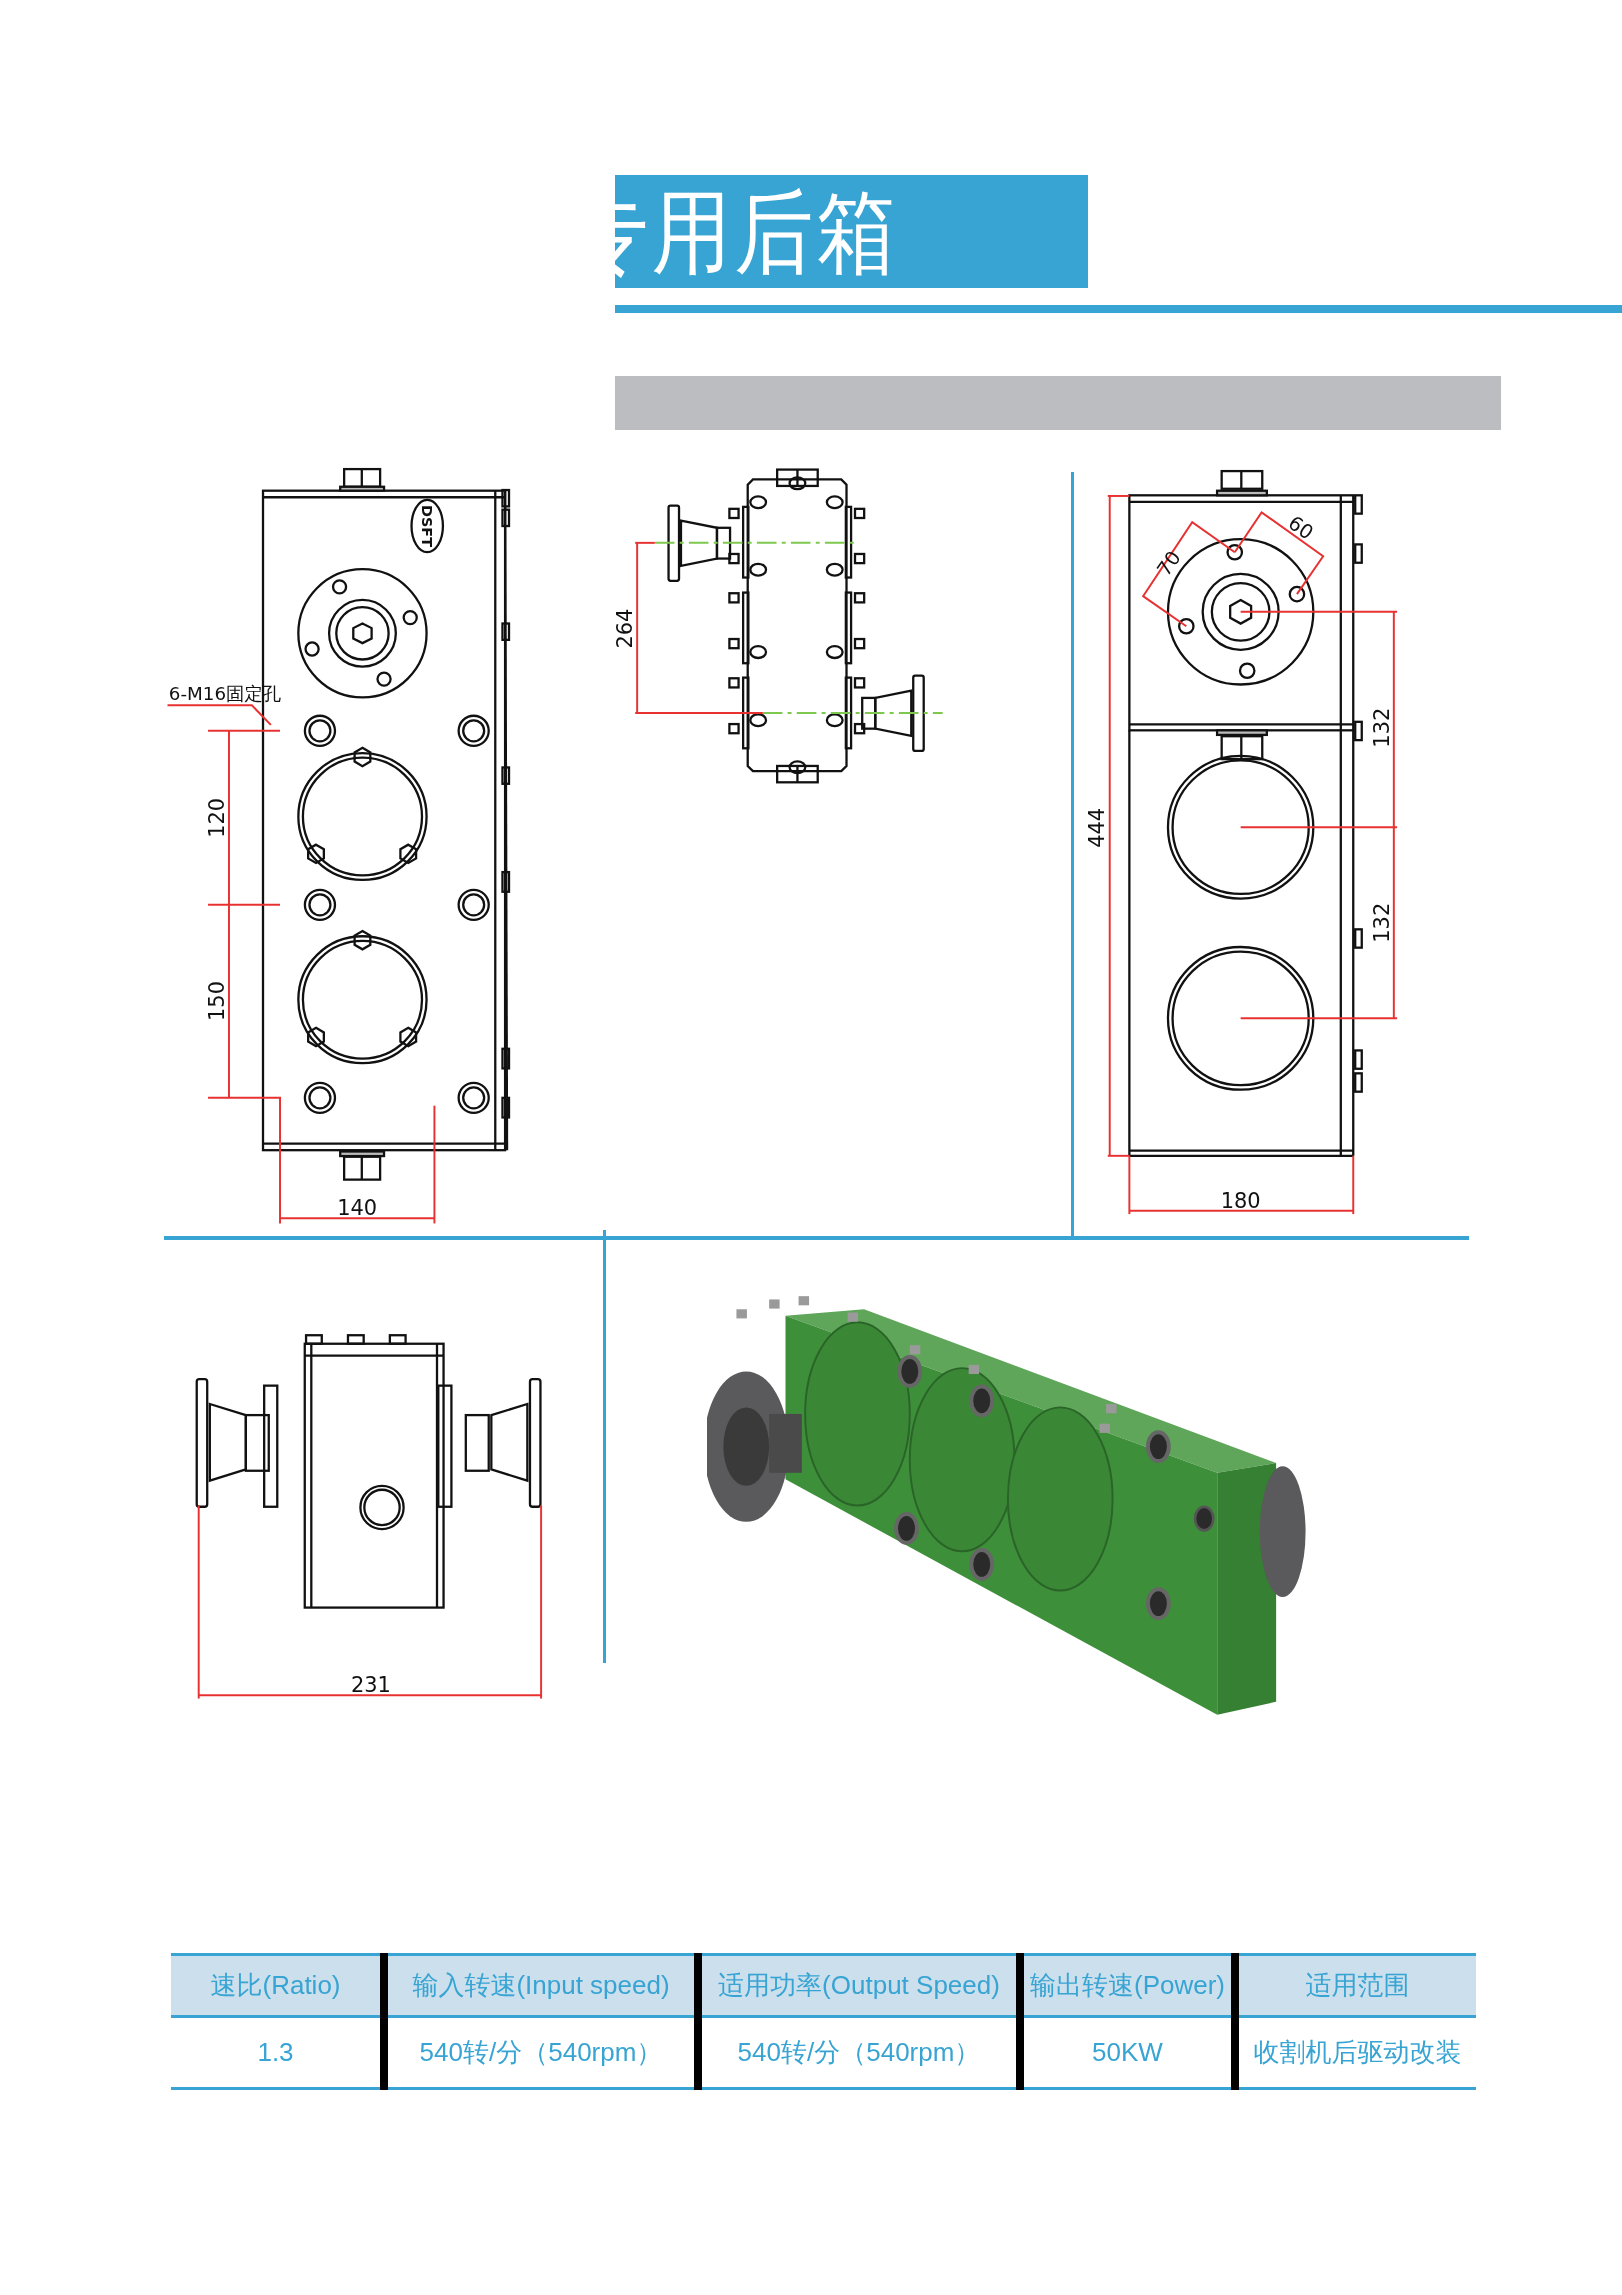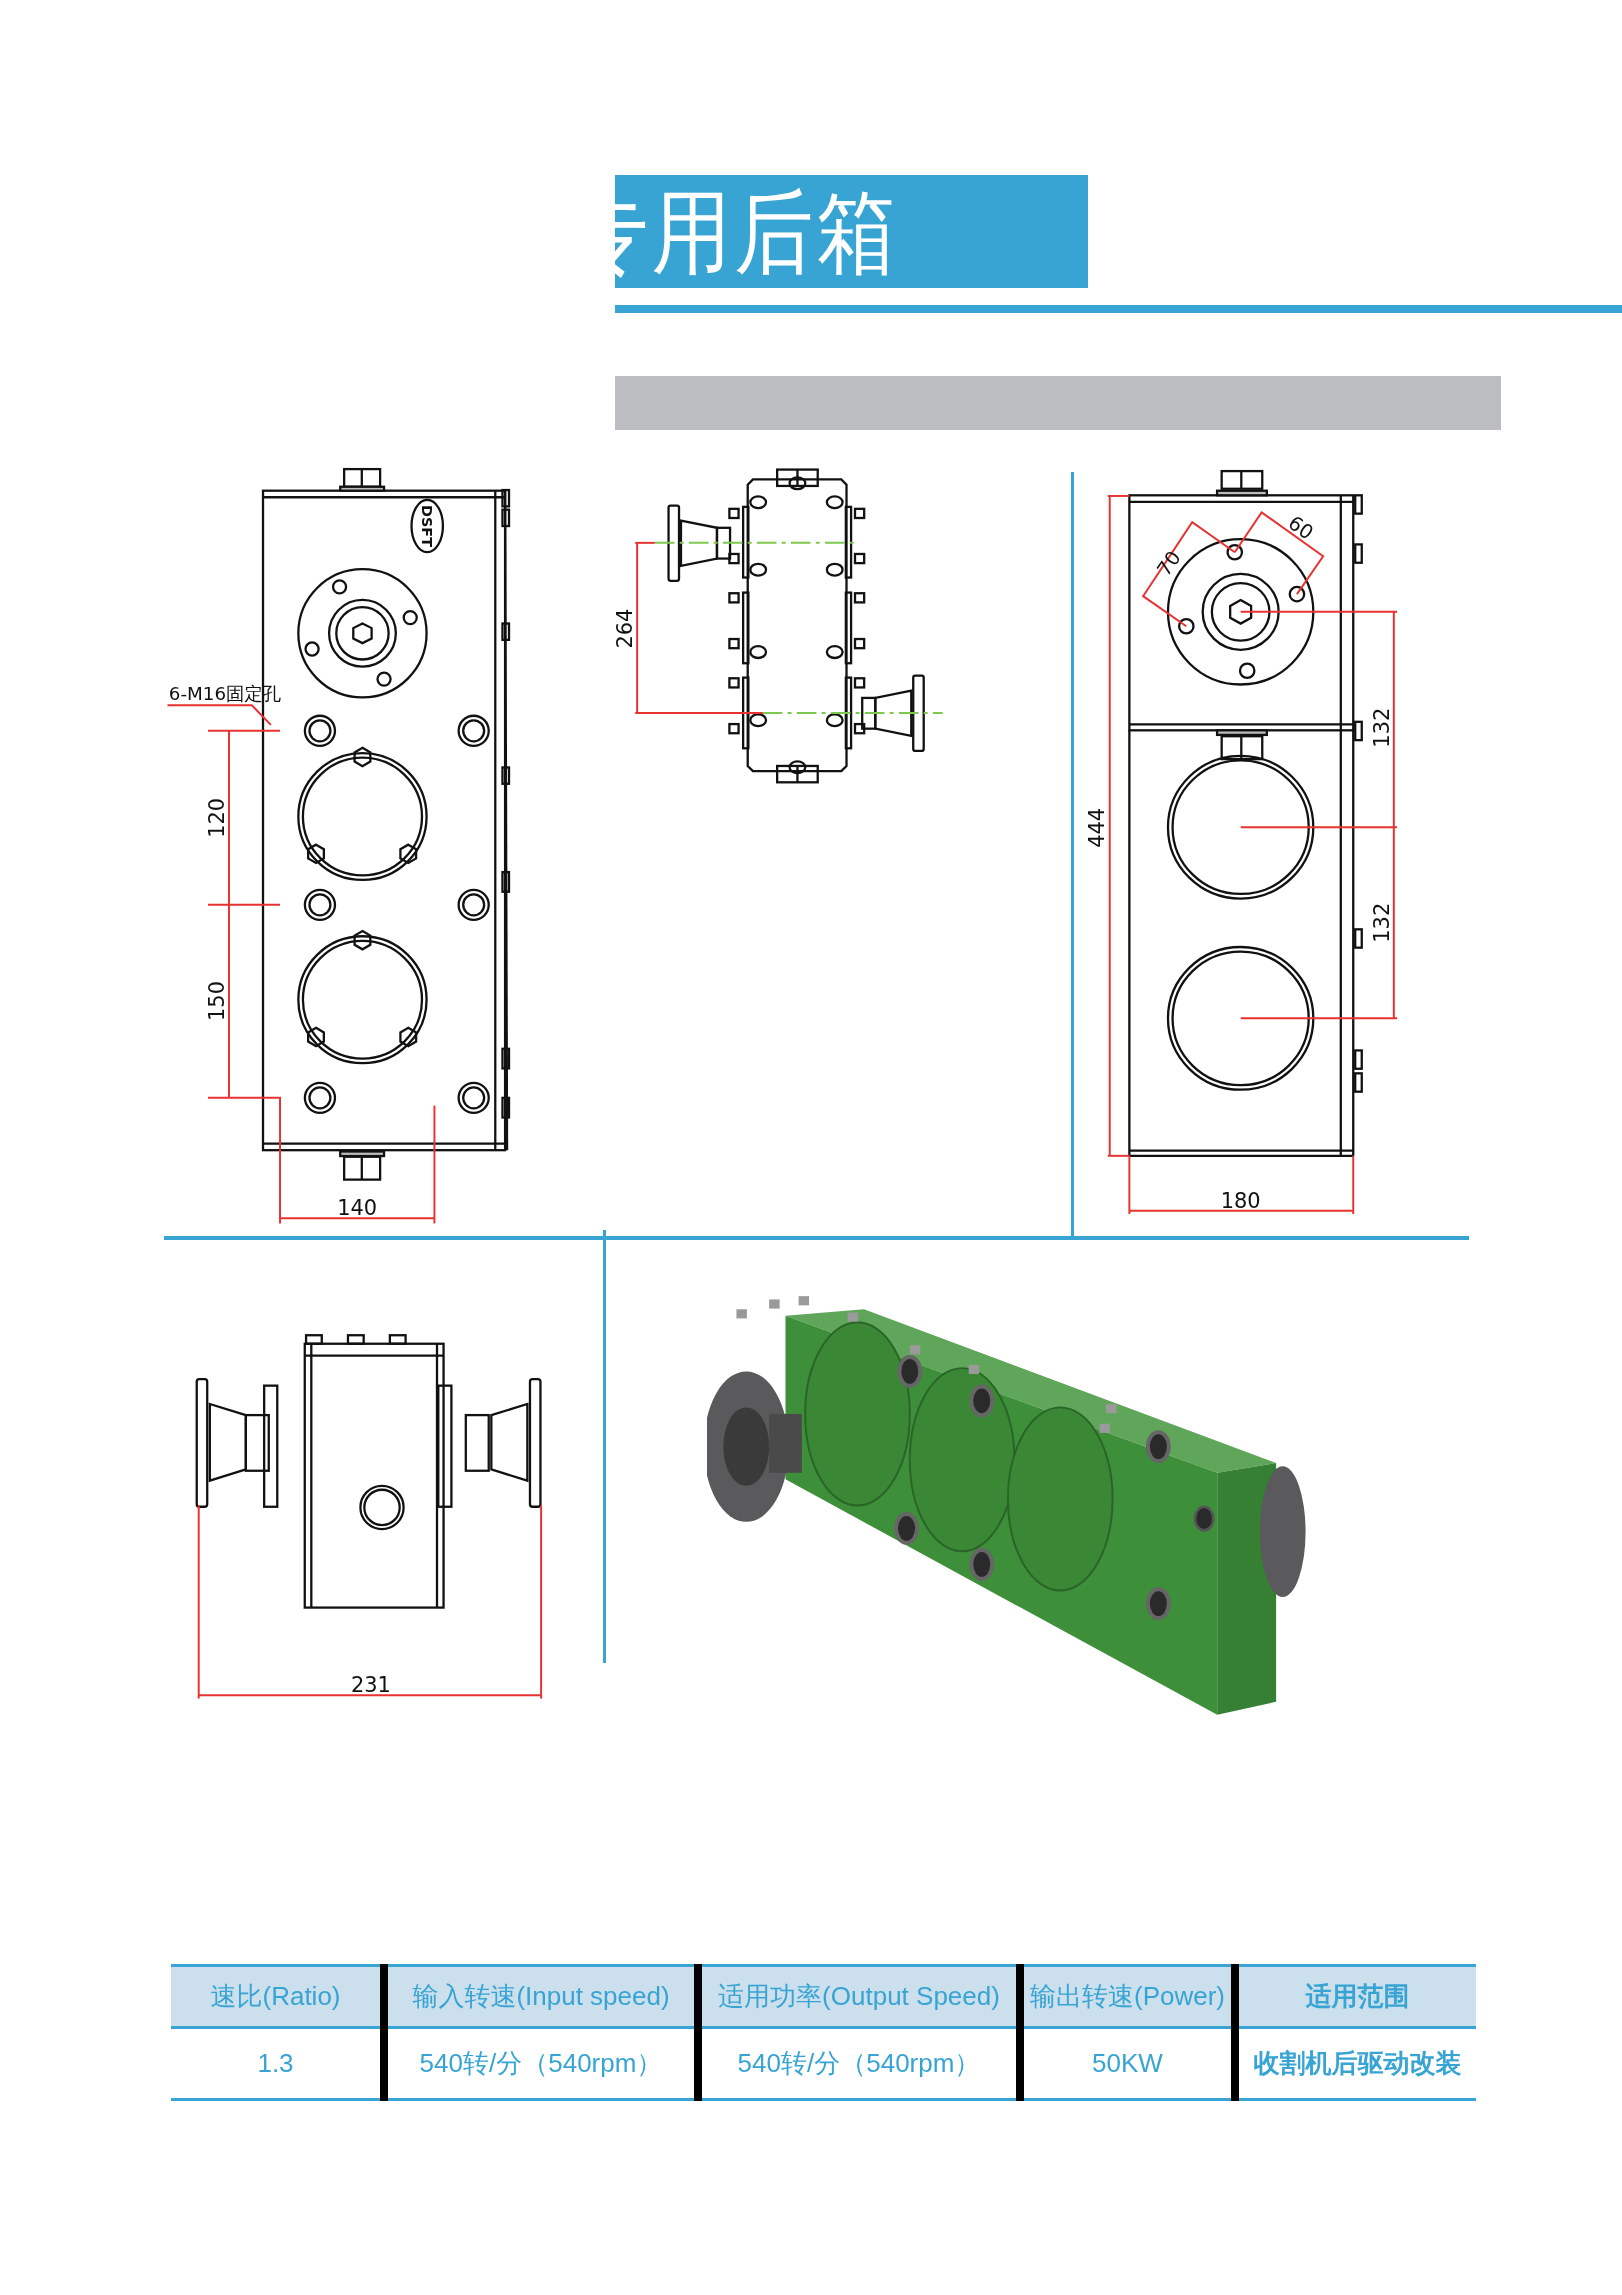--- a/index.html
+++ b/index.html
@@ -7,24 +7,24 @@
   .abs{position:absolute;}
   .title-band{left:0;top:175px;width:1088px;height:113px;background:#37a4d3;}
   .title-text{left:157px;top:177px;height:111px;line-height:111px;font-size:92px;color:#fff;letter-spacing:3.9px;font-family:"DejaVu Sans",sans-serif;transform:scaleX(0.86);transform-origin:left center;white-space:nowrap;}
   .title-rule{left:0;top:305px;width:1623px;height:7.9px;background:#37a4d3;}
   .sec-marker{left:135px;top:376px;width:58px;height:56px;background:#37a4d3;}
   .sec-band{left:194px;top:376px;width:1307px;height:54px;background:#bcbdc1;}
   .sec-text{left:208px;top:378px;height:52px;line-height:52px;font-size:30px;color:#222;font-family:"DejaVu Sans Mono",monospace;white-space:nowrap;}
   .vline{background:#37a4d3;width:2.6px;}
   .hline{background:#37a4d3;height:3.9px;}
   svg text{font-family:"DejaVu Sans",sans-serif;}
-  .spec{left:171px;top:1953px;width:1305px;border-collapse:collapse;font-family:"Liberation Sans",sans-serif;color:#37a4d3;margin-top:11px;}
+  .spec{left:171px;top:1953px;width:1305px;border-collapse:collapse;font-family:"Liberation Sans",sans-serif;color:#37a4d3;}
   .spec th,.spec td{border-left:8px solid #000000;border-right:2px solid #37a4d3;text-align:center;font-weight:normal;font-size:26px;white-space:nowrap;}
   .spec th:first-child,.spec td:first-child{border-left:none;}
-  .spec th:last-child,.spec td:last-child{border-right:none;font-weight:bold;}
+  .spec th:last-child,.spec td:last-child{border-right:none;}
   .spec thead tr{background:#cbdfed;border-top:3.9px solid #37a4d3;border-bottom:3.3px solid #37a4d3;height:62px;}
   .spec tbody tr{height:72px;border-bottom:3.9px solid #37a4d3;}
 </style>
 </head>
 <body>
 
 <div class="abs title-band"></div>
 <div class="abs title-text">收割机后驱专用后箱</div>
 <div class="abs title-rule"></div>
 

